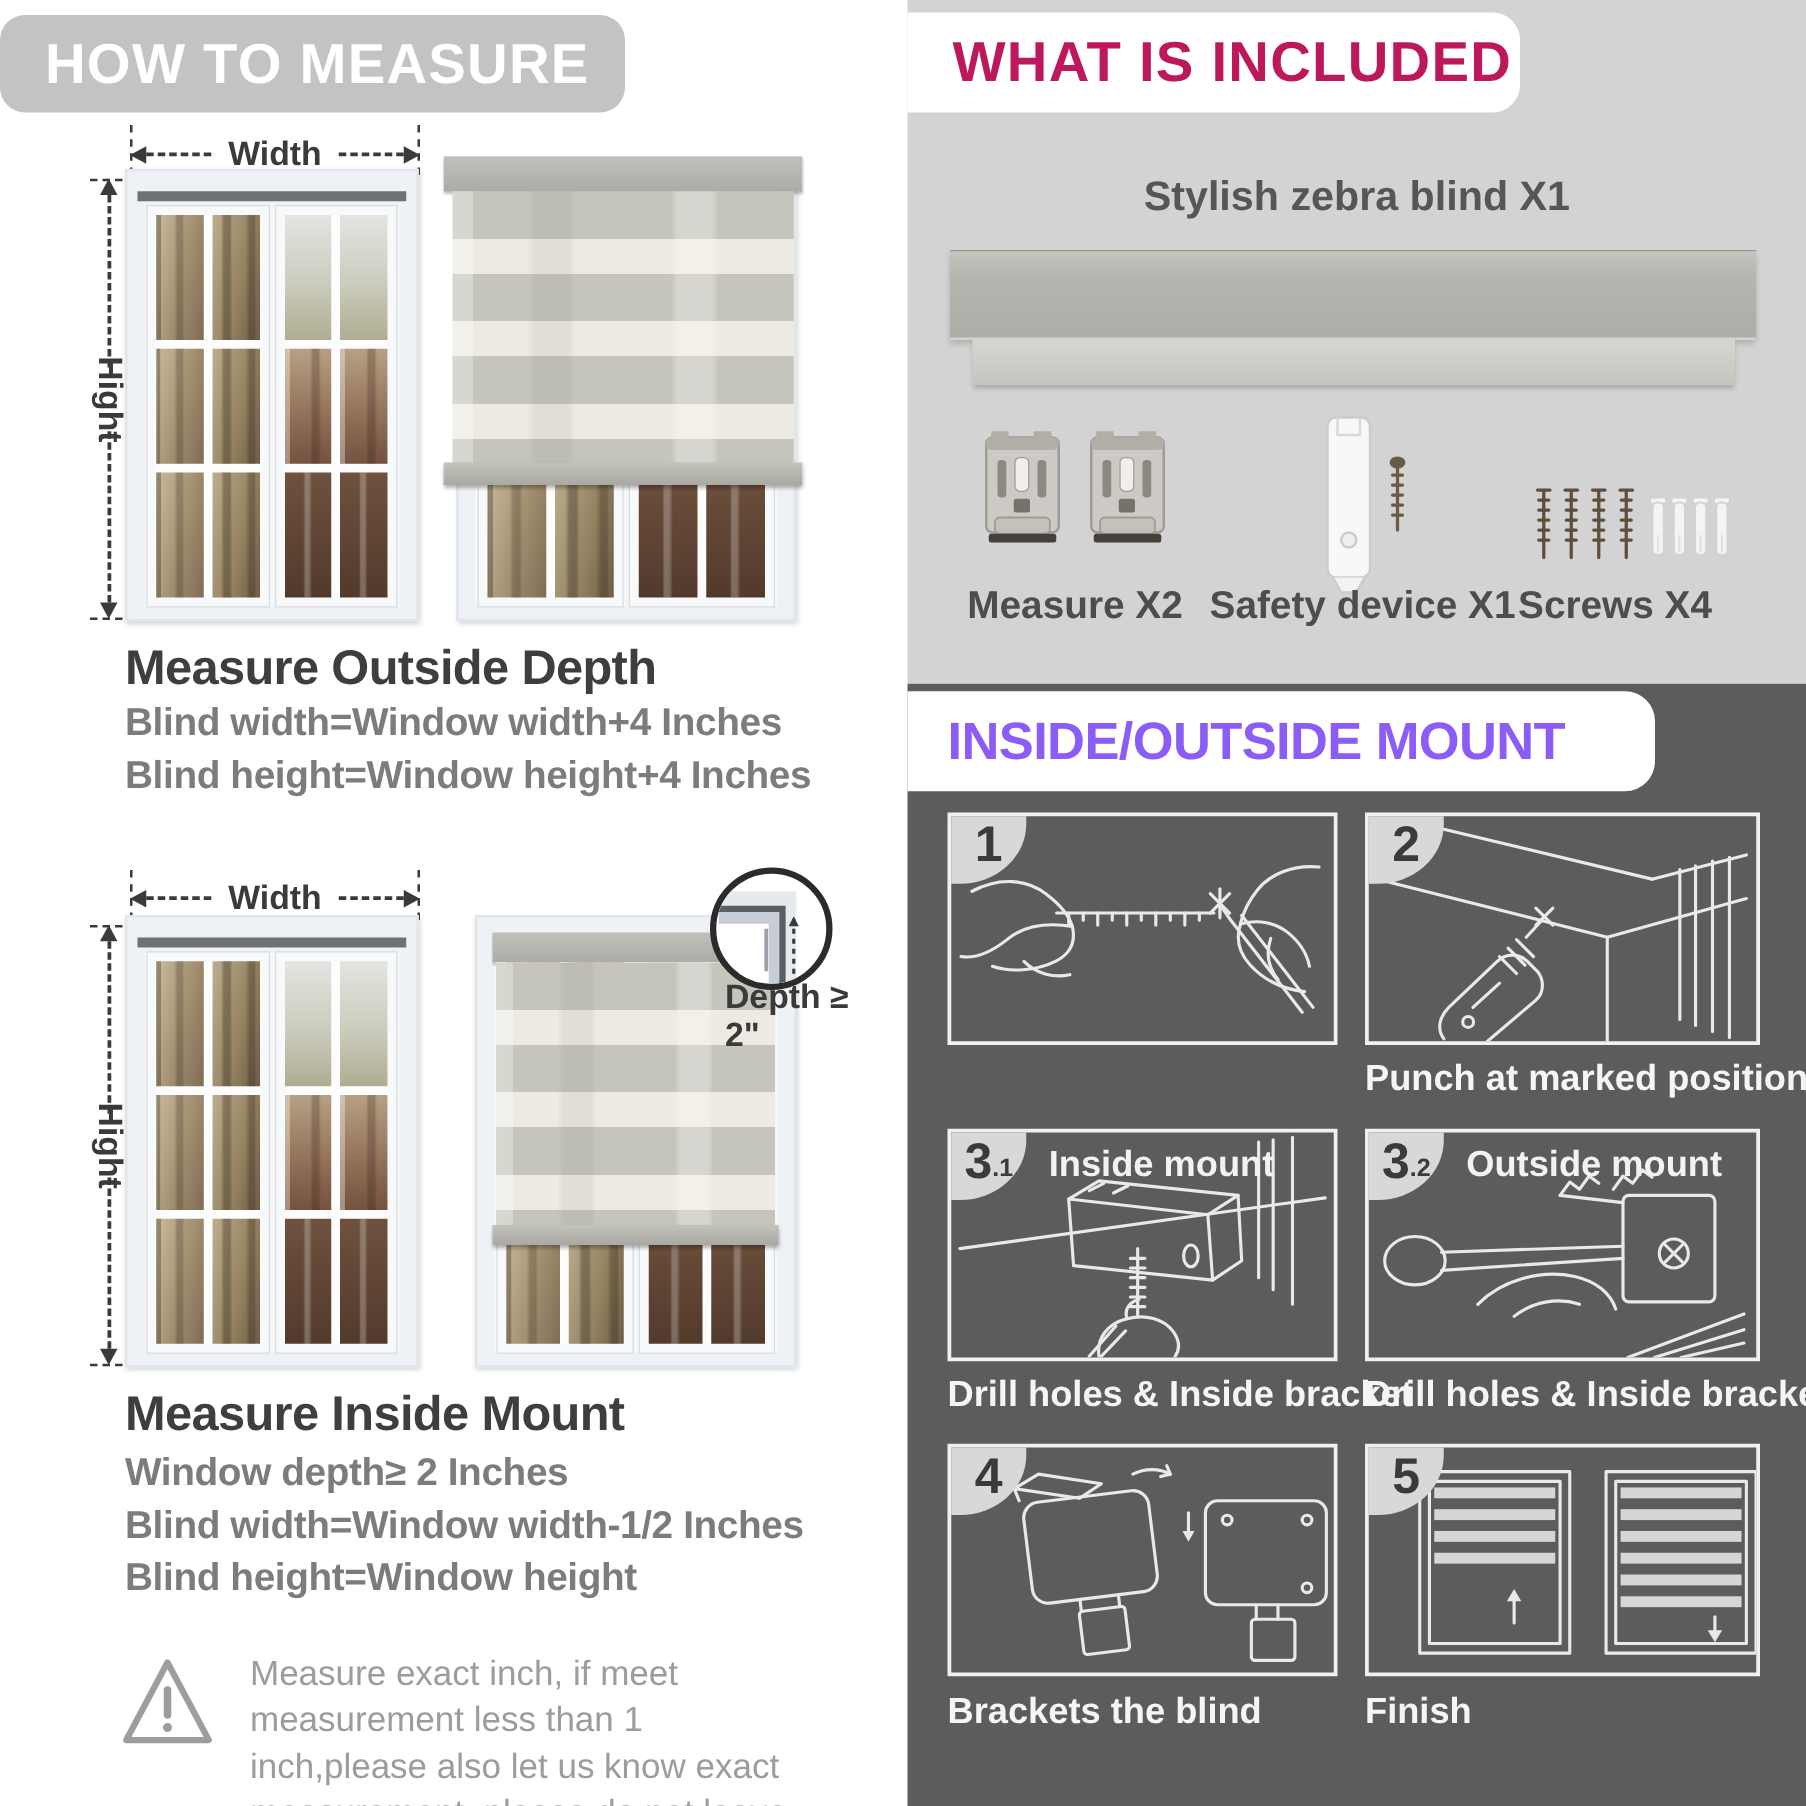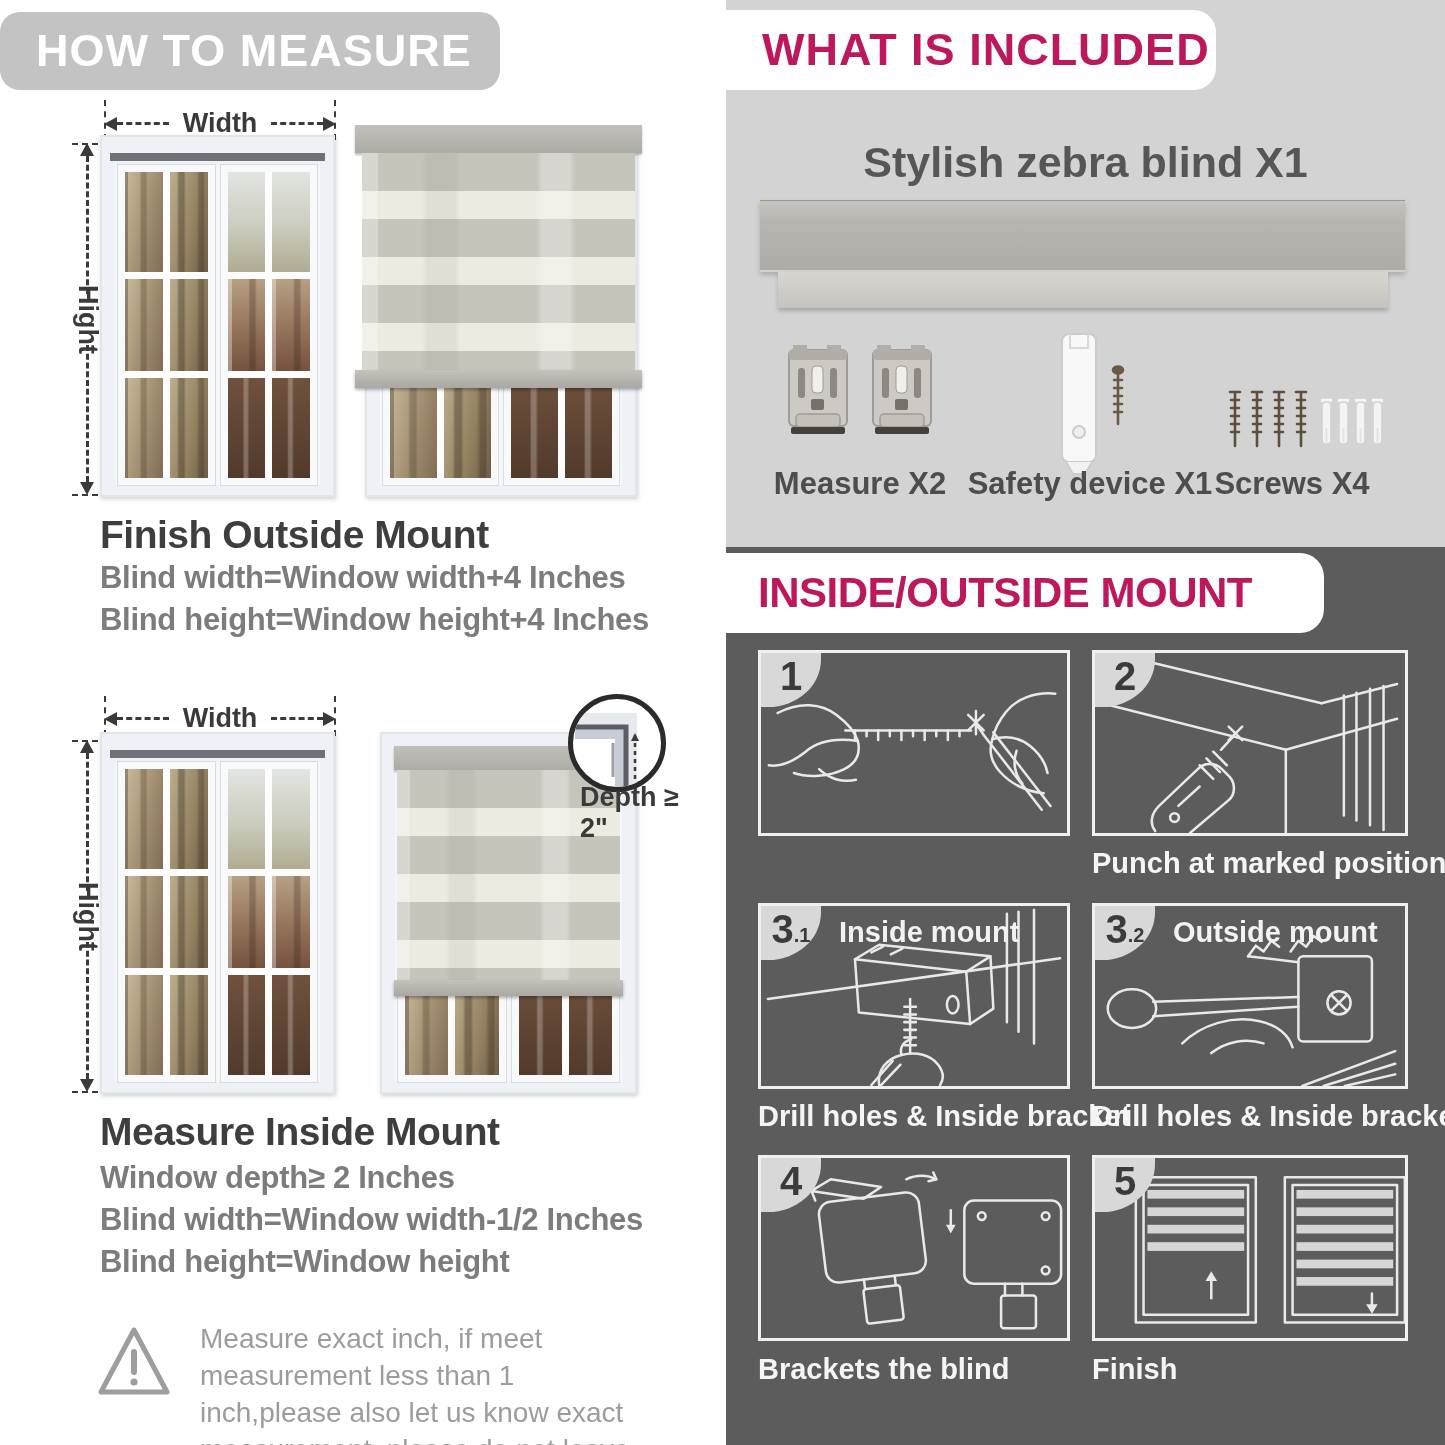--- a/index.html
+++ b/index.html
@@ -64,33 +64,33 @@
   .magnifier{position:absolute;border-radius:50%;border:5px solid #2b2b2b;background:#ffffff;overflow:hidden;}
   .depth-label{position:absolute;color:#3a3a3a;font-weight:bold;font-size:27px;}
 
   .warning-text{position:absolute;color:#9c9c9c;font-size:28px;line-height:37px;}
 
   
   #included-panel{left:726px;top:0;width:719px;height:547px;background:#d3d3d3;}
   .included-header{left:0;top:10px;width:490px;height:80px;background:#ffffff;border-radius:0 22px 22px 0;
     display:flex;align-items:center;padding-left:36px;box-sizing:border-box;}
   .included-header span{color:#be185d;font-size:45px;font-weight:bold;letter-spacing:1px;}
-  .blind-label{left:0;top:138px;width:719px;text-align:center;color:#565656;font-size:43px;font-weight:bold;}
+  .blind-label{left:0;top:138px;width:719px;text-align:center;color:#565656;font-size:33px;font-weight:bold;}
   .headrail-main{left:34px;top:200px;width:645px;height:72px;
     background:linear-gradient(180deg,#c6c4bf 0,#b7b5b0 30%,#aeaca7 100%);
     box-shadow:0 1px 0 #98968f inset,0 -2px 0 #d4d2cd inset,0 3px 5px rgba(0,0,0,.18);}
   .headrail-valance{left:52px;top:272px;width:610px;height:36px;
     background:linear-gradient(180deg,#d7d5d0,#c6c4bf);box-shadow:0 3px 4px rgba(0,0,0,.2);}
   .comp-label{position:absolute;color:#4d4d4d;font-size:31px;font-weight:bold;white-space:nowrap;}
 
   
   #mount-panel{left:726px;top:547px;width:719px;height:898px;background:#5c5c5c;}
   .mount-header{left:0;top:6px;width:598px;height:80px;background:#ffffff;border-radius:0 24px 24px 0;
     display:flex;align-items:center;padding-left:32px;box-sizing:border-box;}
-  .mount-header span{color:#be185d;font-size:42px;font-weight:bold;letter-spacing:-0.5px;}
+  .mount-header span{color:#8b5cf6;font-size:42px;font-weight:bold;letter-spacing:-0.5px;}
   .tile{position:absolute;border:3px solid #f0f0f0;background:#5c5c5c;box-sizing:border-box;}
   .tile svg{position:absolute;left:0;top:0;width:100%;height:100%;}
   .badge{position:absolute;left:0;top:0;width:60px;height:54px;background:#d8d8d8;
     border-radius:0 0 88% 0;display:flex;align-items:flex-start;justify-content:center;z-index:2;}
   .badge .num{color:#3b3b3b;font-size:40px;font-weight:bold;line-height:46px;}
   .badge .sub{color:#3b3b3b;font-size:20px;font-weight:bold;line-height:58px;}
   .tile-label{position:absolute;left:78px;top:10px;color:#f2f2f2;font-size:29px;font-weight:bold;z-index:2;}
   .caption{position:absolute;color:#f5f5f5;font-size:29px;font-weight:bold;white-space:nowrap;}
   .sketch{stroke:#e9e9e9;fill:none;stroke-width:2.6;stroke-linecap:round;stroke-linejoin:round;}
 </style>
@@ -165,21 +165,21 @@
             <div class="pane"></div>
           </div>
       </div>
     </div>
     <div class="abs blind" style="left:355px;top:125px;width:287px;height:263px;">
       <div class="cassette" style="height:28px;"></div>
       <div class="fabric" style="left:7px;right:7px;top:28px;height:219px;"></div>
       <div class="bottomrail" style="left:0;right:0;top:245px;height:18px;"></div>
     </div>
 
-    <div class="sec-title" style="left:100px;top:513px;">Finish Outside Mount</div>
+    <div class="sec-title" style="left:100px;top:513px;">Measure Outside Depth</div>
     <div class="formula" style="left:100px;top:560px;">Blind width=Window width+4 Inches</div>
     <div class="formula" style="left:100px;top:602px;">Blind height=Window height+4 Inches</div>
 
     <div class="h-measure" style="left:104px;top:703px;width:232px;">
       <span class="arr left"></span>
       <span class="dash"></span>
       <span class="mlabel">Width</span>
       <span class="dash"></span>
       <span class="arr right"></span>
     </div>

